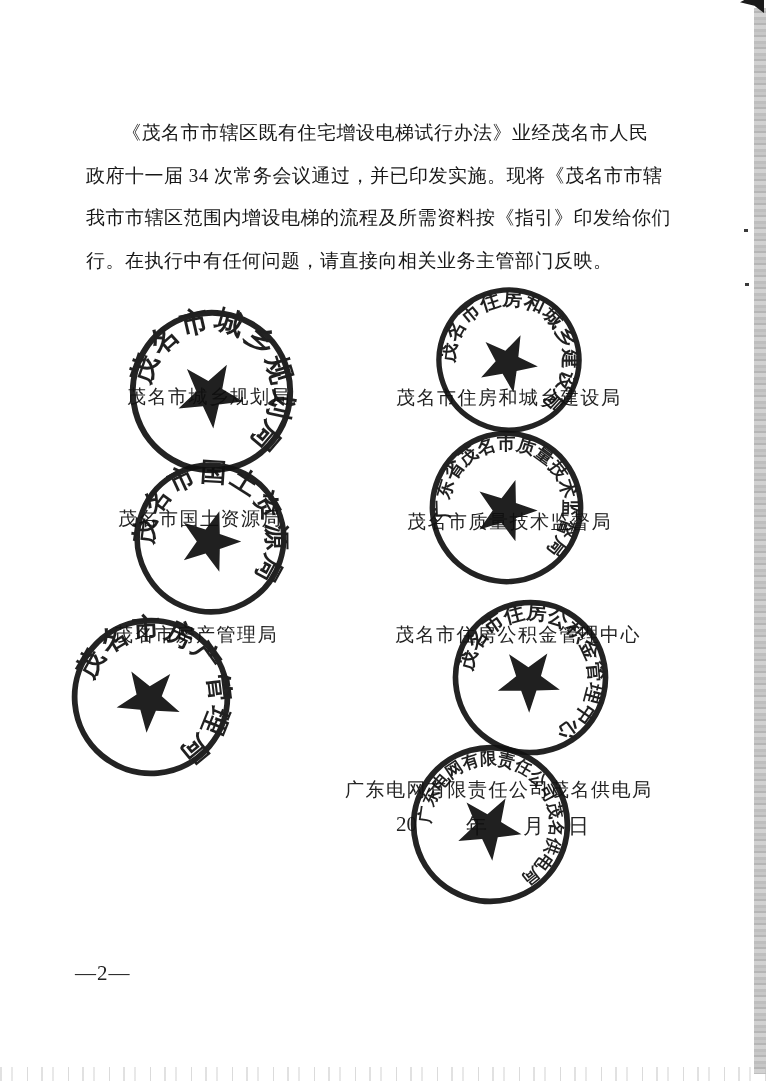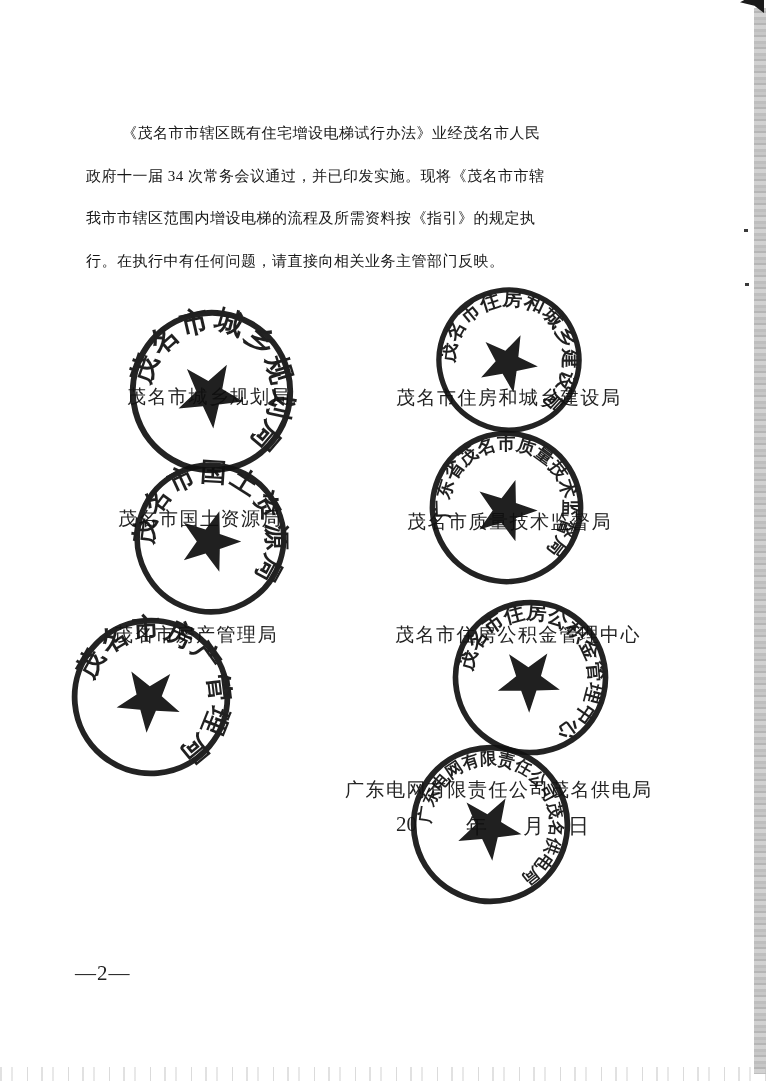--- a/index.html
+++ b/index.html
@@ -4,21 +4,21 @@
 <style>
   html,body{margin:0;padding:0;background:#e8e8e8;}
   .page{
     position:relative;width:770px;height:1081px;background:#ffffff;
     font-family:"Liberation Serif","DejaVu Serif",serif;color:#1c1c1c;
     overflow:hidden;margin:0 auto;
   }
   
   .body-text{position:absolute;left:86px;top:112px;width:620px;}
   .body-line{
-    height:42.5px;line-height:42.5px;font-size:15px;letter-spacing:.5px;
+    height:42.5px;line-height:42.5px;font-size:19px;letter-spacing:.5px;
     white-space:nowrap;color:#171717;
   }
   .body-line.indent{padding-left:36px;}
   
   .sig-label{
     position:absolute;font-size:19px;letter-spacing:1.5px;white-space:nowrap;
     color:#232323;z-index:2;
   }
   
   .date-part{position:absolute;font-size:21px;color:#232323;z-index:2;}
@@ -56,21 +56,21 @@
   .speck{position:absolute;background:#3a3a3a;z-index:4;}
 </style>
 </head>
 <body>
 
 <div class="page">
 
   <div class="body-text">
     <div class="body-line indent">《茂名市市辖区既有住宅增设电梯试行办法》业经茂名市人民</div>
     <div class="body-line">政府十一届 34 次常务会议通过，并已印发实施。现将《茂名市市辖</div>
-    <div class="body-line">我市市辖区范围内增设电梯的流程及所需资料按《指引》的规定执</div>
+    <div class="body-line">我市市辖区范围内增设电梯的流程及所需资料按《指引》印发给你们</div>
     <div class="body-line">行。在执行中有任何问题，请直接向相关业务主管部门反映。</div>
   </div>
 
   <div class="sig-label" style="left:127px;top:384px;">茂名市城乡规划局</div>
   <div class="sig-label" style="left:396px;top:385px;">茂名市住房和城乡建设局</div>
   <div class="sig-label" style="left:118px;top:506px;">茂名市国土资源局</div>
   <div class="sig-label" style="left:407px;top:509px;">茂名市质量技术监督局</div>
   <div class="sig-label" style="left:114px;top:622px;">茂名市房产管理局</div>
   <div class="sig-label" style="left:395px;top:622px;">茂名市住房公积金管理中心</div>
   <div class="sig-label" style="left:345px;top:777px;">广东电网有限责任公司茂名供电局</div>

